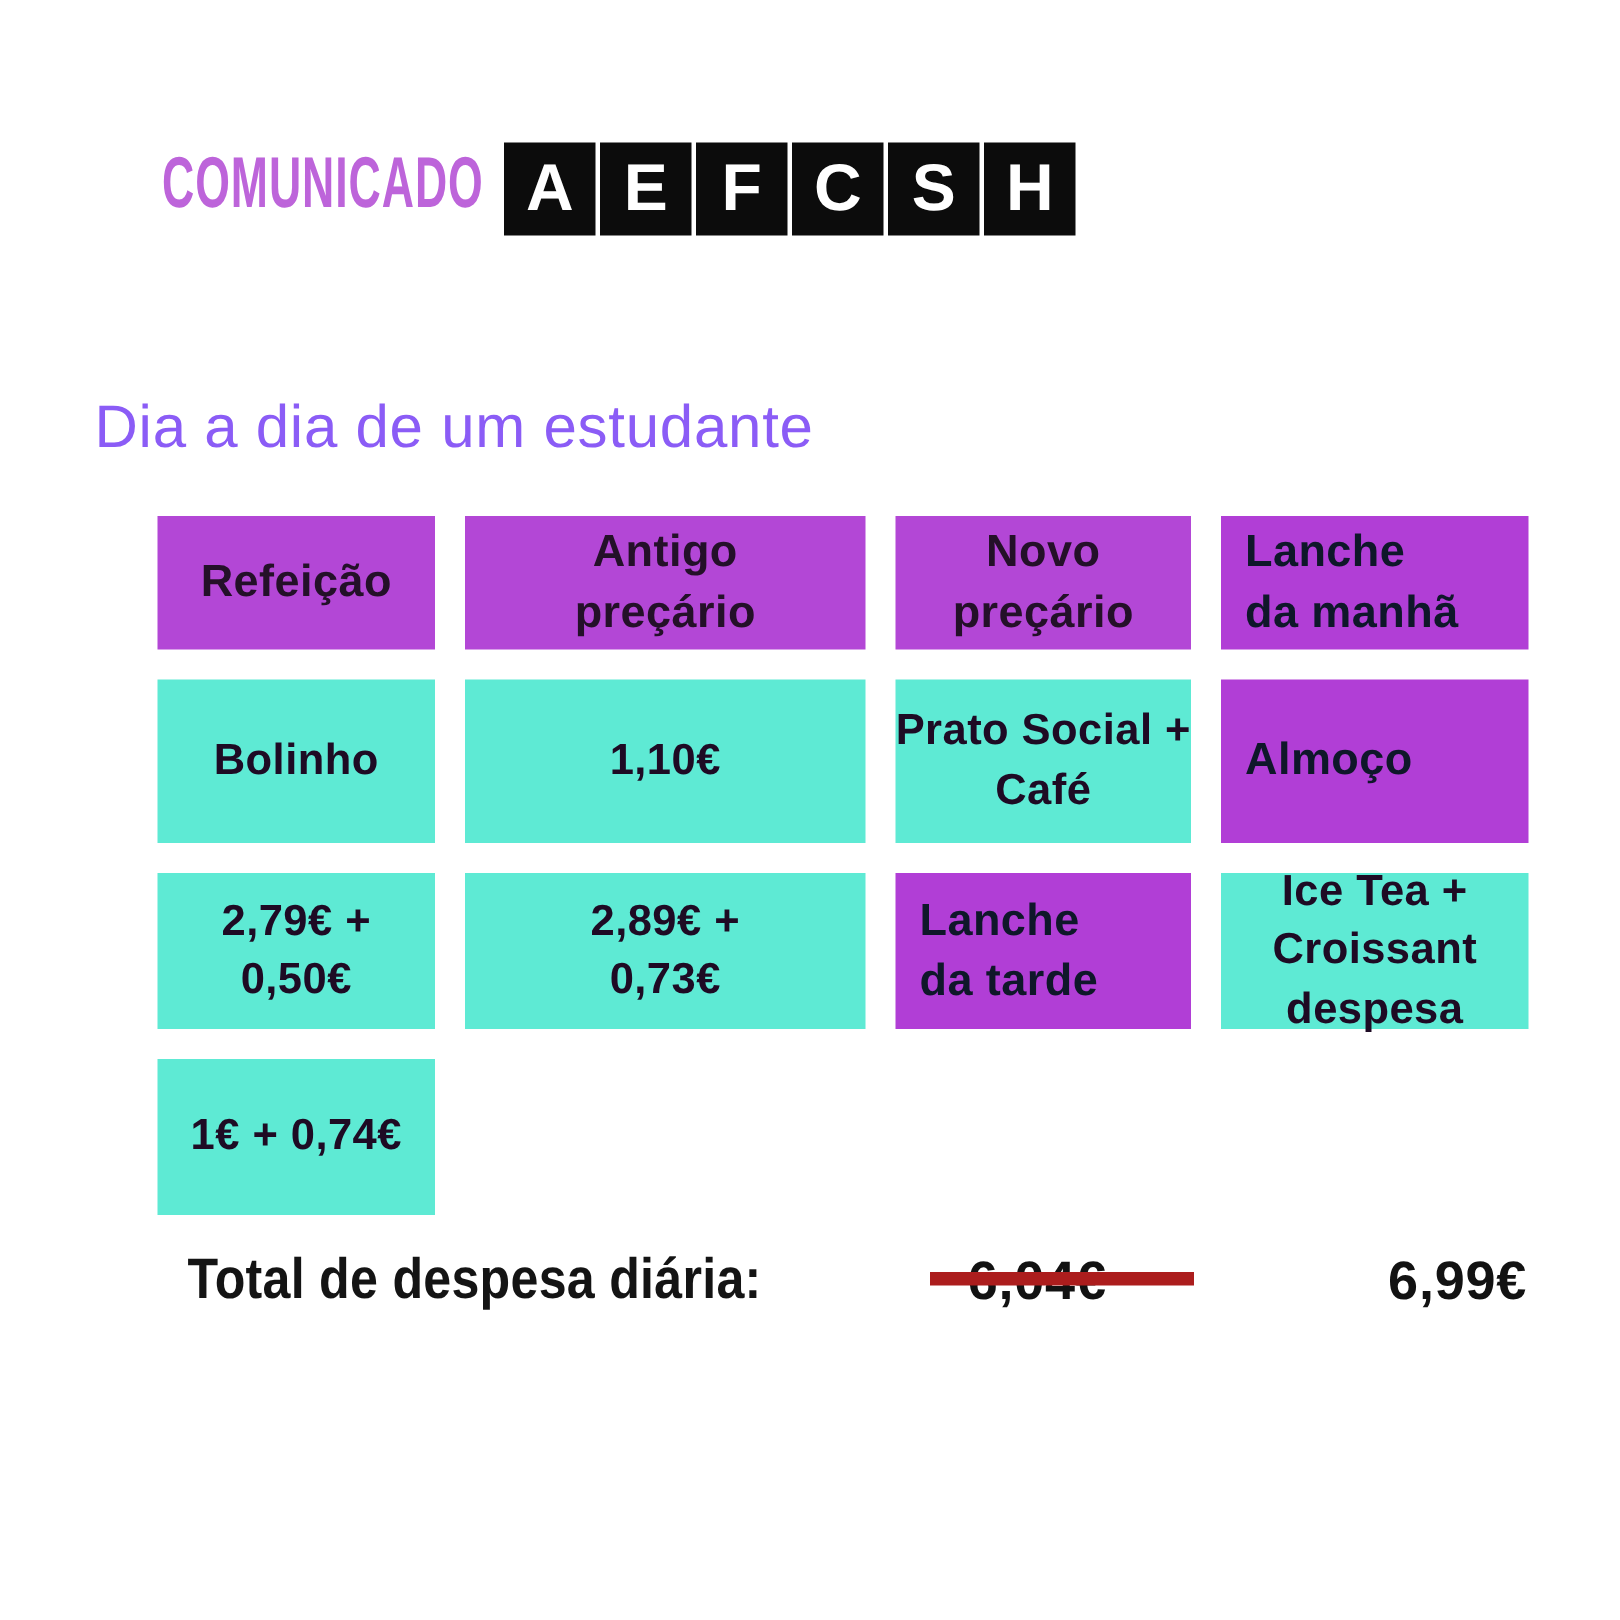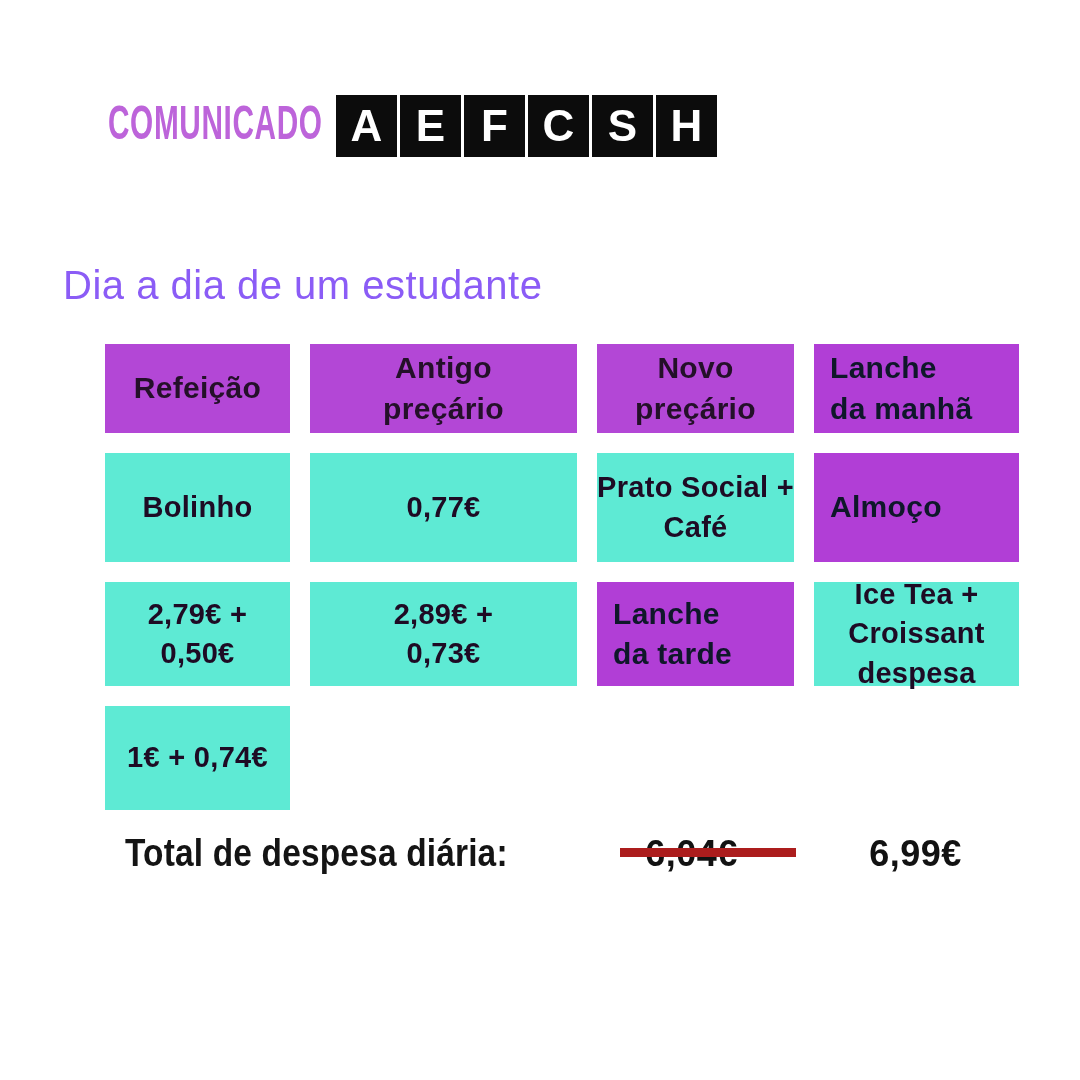--- a/index.html
+++ b/index.html
@@ -136,21 +136,21 @@
     top: 848px;
     width: 176px;
     height: 9px;
     background: #ac1d1d;
   }
   .total-new {
     position: absolute;
     left: 813px;
     top: 833px;
     width: 205px;
-    text-align: center;
+    text-align: right;
     font-size: 36px;
     font-weight: 700;
     color: #121212;
     letter-spacing: 0.5px;
   }
 </style>
 </head>
 <body>
 
 <div class="poster">
@@ -173,21 +173,21 @@
 
     <div class="cell hdr">Refeição</div>
     <div class="cell hdr">Antigo
 preçário</div>
     <div class="cell hdr">Novo
 preçário</div>
 
     <div class="cell lbl">Lanche
 da manhã</div>
     <div class="cell val">Bolinho</div>
-    <div class="cell val">0,77€</div>
+    <div class="cell val">1,10€</div>
 
     <div class="cell val">Prato Social +
 Café</div>
     <div class="cell lbl">Almoço</div>
     <div class="cell val">2,79€ +
 0,50€</div>
     <div class="cell val">2,89€ +
 0,73€</div>
 
     <div class="cell lbl">Lanche

